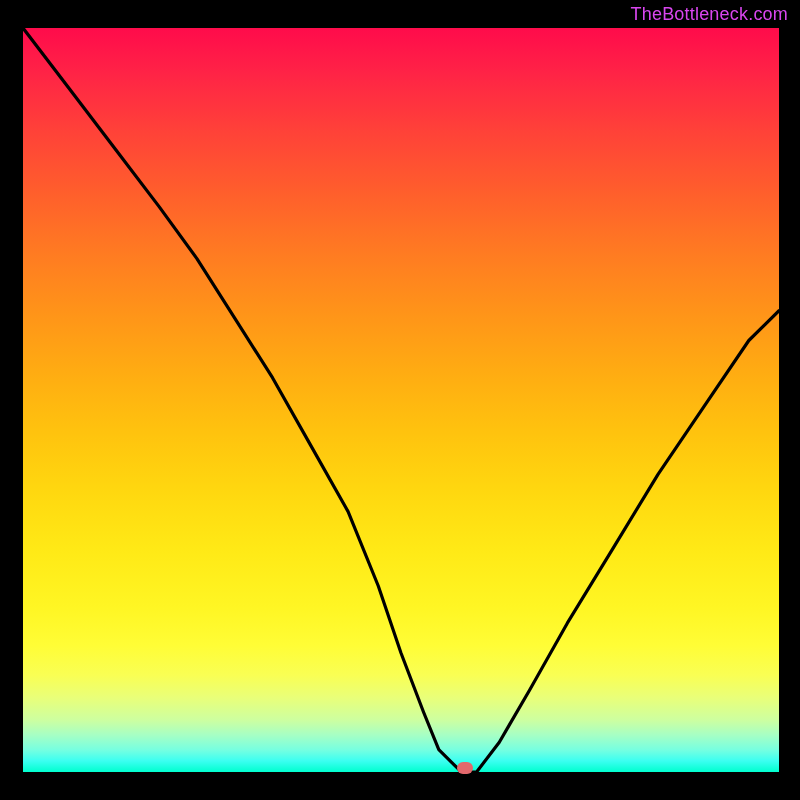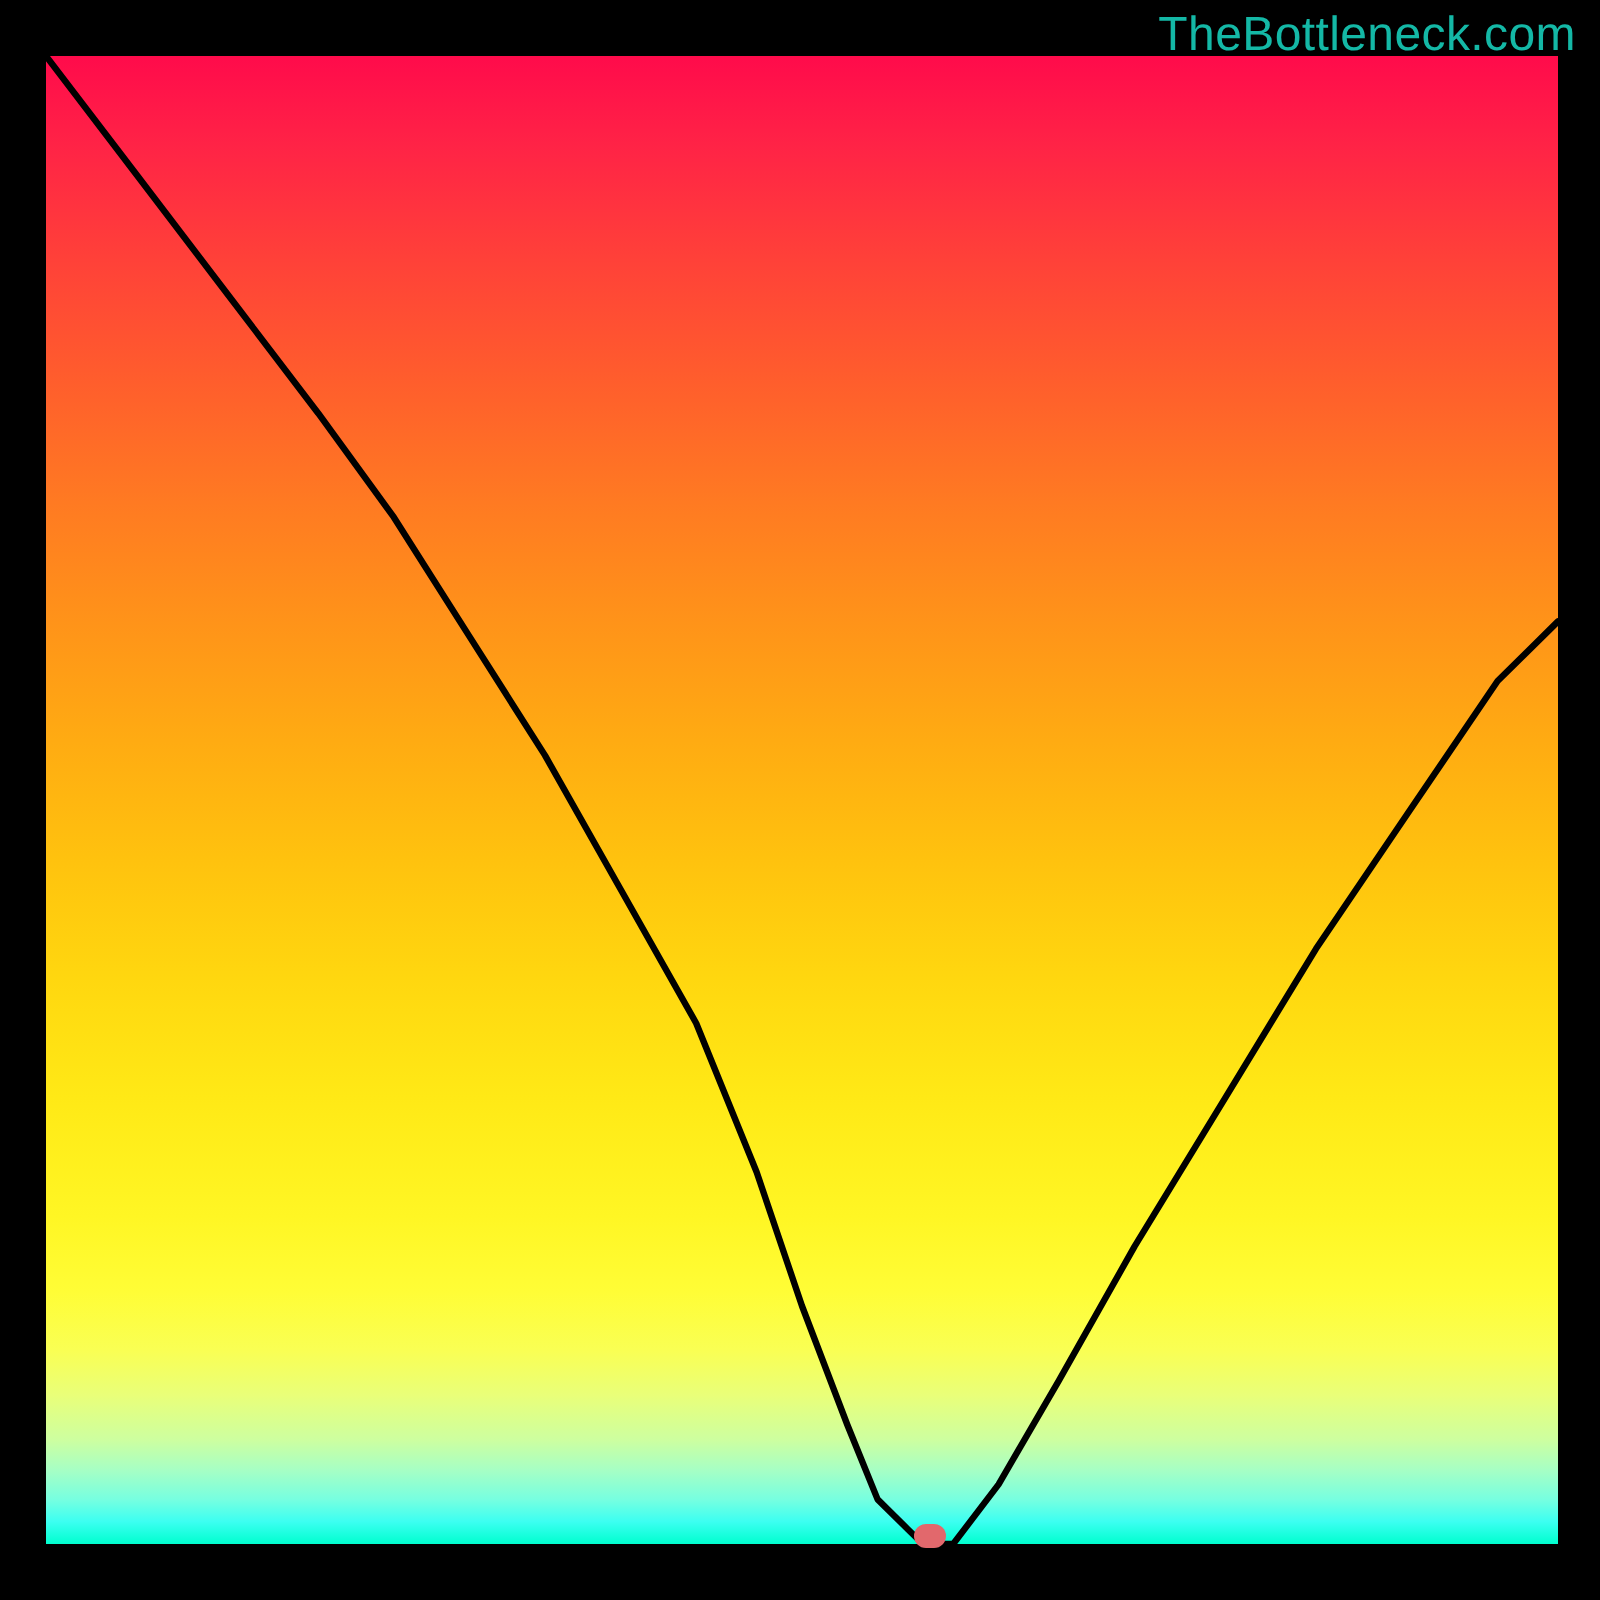--- a/index.html
+++ b/index.html
@@ -9,22 +9,22 @@
     height: 800px;
     background: #000;
     position: relative;
     overflow: hidden;
   }
   .watermark {
     position: absolute;
     top: 4px;
     right: 12px;
     font-family: Arial, sans-serif;
-    font-size: 24px;
-    color: #14b8a6;
+    font-size: 18px;
+    color: #d946ef;
     z-index: 10;
     letter-spacing: 0.2px;
   }
   .plot {
     position: absolute;
     left: 23px;
     top: 28px;
     width: 756px;
     height: 744px;
   }

